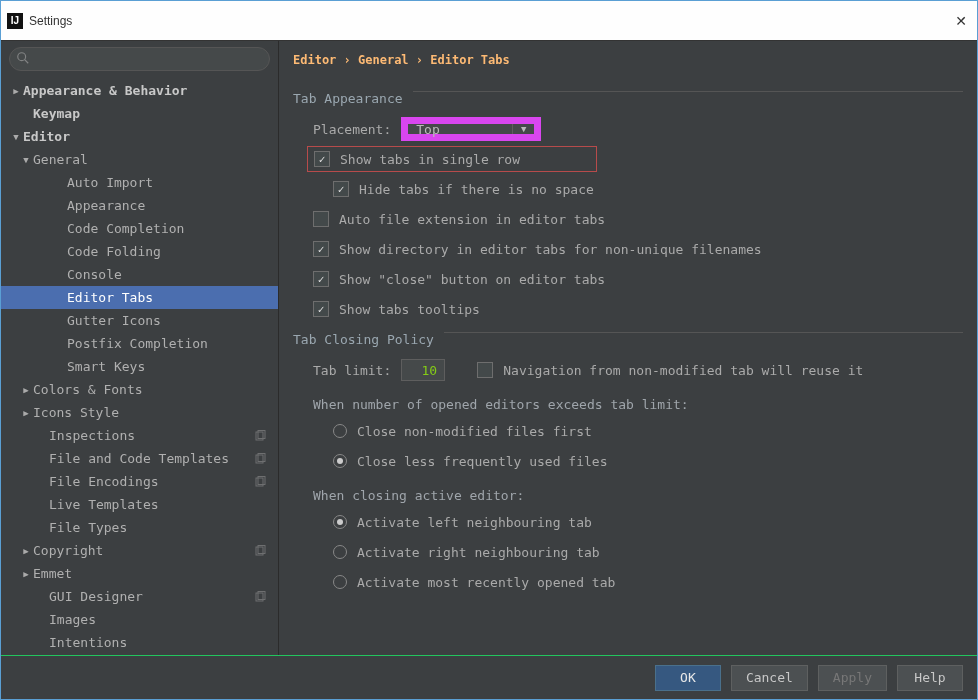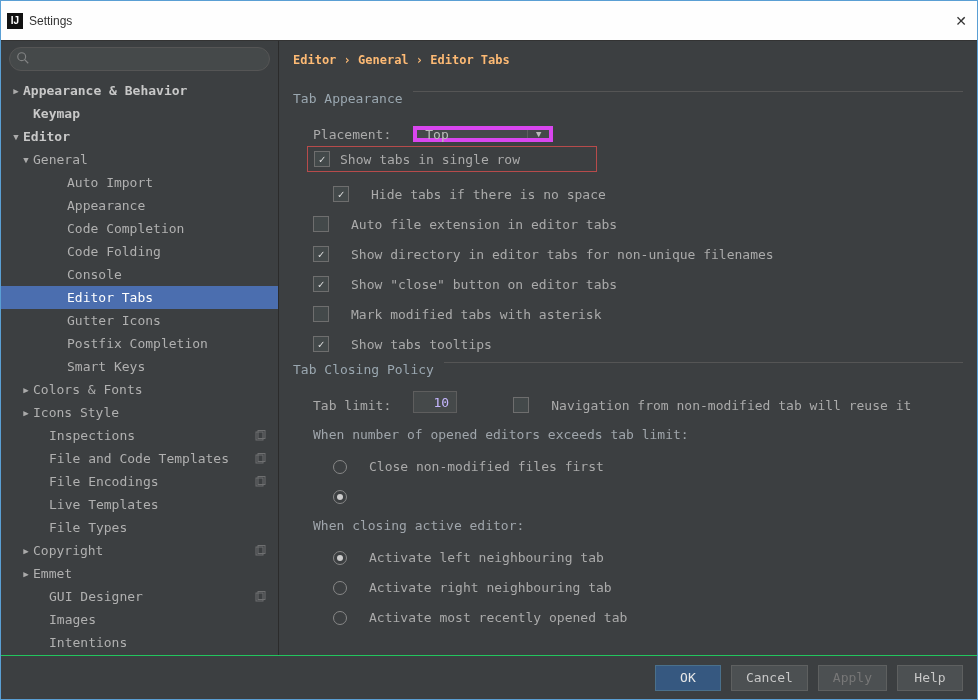--- a/index.html
+++ b/index.html
@@ -24,30 +24,30 @@
   .tree-item .lbl { }
   .tree-item .copy-icon { position:absolute; right:12px; width:12px; height:12px; opacity:.45;}
   .indent-0{padding-left:8px;} .indent-1{padding-left:18px;} .indent-2{padding-left:34px;} .indent-3{padding-left:52px;}
   .tree-item.no-arrow .arrow{visibility:hidden;}
   .tree::-webkit-scrollbar{width:12px;} .tree::-webkit-scrollbar-thumb{background:#555;border-radius:0;}
   .main { flex:1; display:flex; flex-direction:column; min-width:0;}
   .breadcrumb { padding: 12px 14px 6px 14px; color:#fdba74; font-weight:bold; font-size:12px; }
   .content { flex:1; overflow:auto; padding: 8px 14px 14px 14px; color:#bbb;}
   .group-title { display:flex; align-items:flex-start; gap:10px; margin: 10px 0 10px 0; color:#9aa7b0;}
   .group-title .line { flex:1; height:1px; background:#555;}
-  .row { display:flex; align-items:flex-end; gap:22px; margin:4px 0 4px 20px; min-height:26px;}
+  .row { display:flex; align-items:center; gap:10px; margin:4px 0 4px 20px; min-height:26px;}
   .row.sub { margin-left:40px; }
   .row .lbl { color:#aaa; }
-  .select { display:flex; align-items:center; width:140px; height:16px; background:#45494a; border:4px solid #d946ef; }
+  .select { display:flex; align-items:center; width:140px; height:24px; background:#45494a; border:7px solid #d946ef; }
   .select .sval{ flex:1; padding:0 8px; color:#bbb;}
   .select .sbtn{ width:22px; height:100%; border-left:1px solid #5e5e5e; display:flex; align-items:center; justify-content:center; color:#bbb; font-size:9px;}
   .checkbox { width:16px; height:16px; border:1px solid #6e6e6e; background:#43494a; display:inline-flex; align-items:center; justify-content:center; color:#ddd; font-size:11px; }
   .checkbox.unchecked { color:transparent;}
   .hl-box { display:inline-flex; align-items:center; gap:10px; border:1px solid #b74b4b; padding:4px 76px 4px 6px;}
-  .textinput { width:44px; height:22px; background:#45494a; border:1px solid #5e5e5e; color:#c4b5fd; text-align:center; font:inherit; outline:none;padding-left:12px;}
+  .textinput { width:44px; height:22px; background:#45494a; border:1px solid #5e5e5e; color:#84cc16; text-align:center; font:inherit; outline:none;padding-left:12px;}
   .radio { width:14px; height:14px; border-radius:50%; border:1px solid #888; background:#3c3f41; display:inline-flex; align-items:center; justify-content:center;}
   .radio.checked::after{content:""; width:6px; height:6px; background:#ccc; border-radius:50%;}
   .subhead { margin: 14px 0 6px 20px; color:#9fa5ab;}
   .footer { height:44px; border-top:1px solid #22c55e; background:#3c3f41; display:flex; align-items:center; justify-content:flex-end; gap:10px; padding:0 14px;}
   .btn { min-width:66px; height:26px; padding:0 14px; background:#4c5052; border:1px solid #5e6060; color:#c8c8c8; font:inherit; display:inline-flex; align-items:center; justify-content:center; cursor:pointer;}
   .btn.primary { background:#365880; border-color:#4a708b; color:#e8e8e8;}
   .btn.disabled { color:#777; cursor:default;}
   svg { display:block; }
 </style>
 </head>
@@ -240,24 +240,20 @@
         <div class="row">
           <span class="checkbox">✓</span>
           <span class="lbl">Show directory in editor tabs for non-unique filenames</span>
         </div>
 
         <div class="row">
           <span class="checkbox">✓</span>
           <span class="lbl">Show "close" button on editor tabs</span>
         </div>
 
-        <div class="row">
-          <span class="checkbox unchecked">✓</span>
-          <span class="lbl">Mark modified tabs with asterisk</span>
-        </div>
 
         <div class="row">
           <span class="checkbox">✓</span>
           <span class="lbl">Show tabs tooltips</span>
         </div>
 
         <div class="group-title">
           <span>Tab Closing Policy</span>
           <span class="line"></span>
         </div>
@@ -270,20 +266,21 @@
           <span class="lbl">Navigation from non-modified tab will reuse it</span>
         </div>
 
         <div class="subhead">When number of opened editors exceeds tab limit:</div>
         <div class="row sub">
           <span class="radio"></span>
           <span class="lbl">Close non-modified files first</span>
         </div>
         <div class="row sub">
           <span class="radio checked"></span>
+          <span class="lbl">Close less frequently used files</span>
         </div>
 
         <div class="subhead">When closing active editor:</div>
         <div class="row sub">
           <span class="radio checked"></span>
           <span class="lbl">Activate left neighbouring tab</span>
         </div>
         <div class="row sub">
           <span class="radio"></span>
           <span class="lbl">Activate right neighbouring tab</span>

